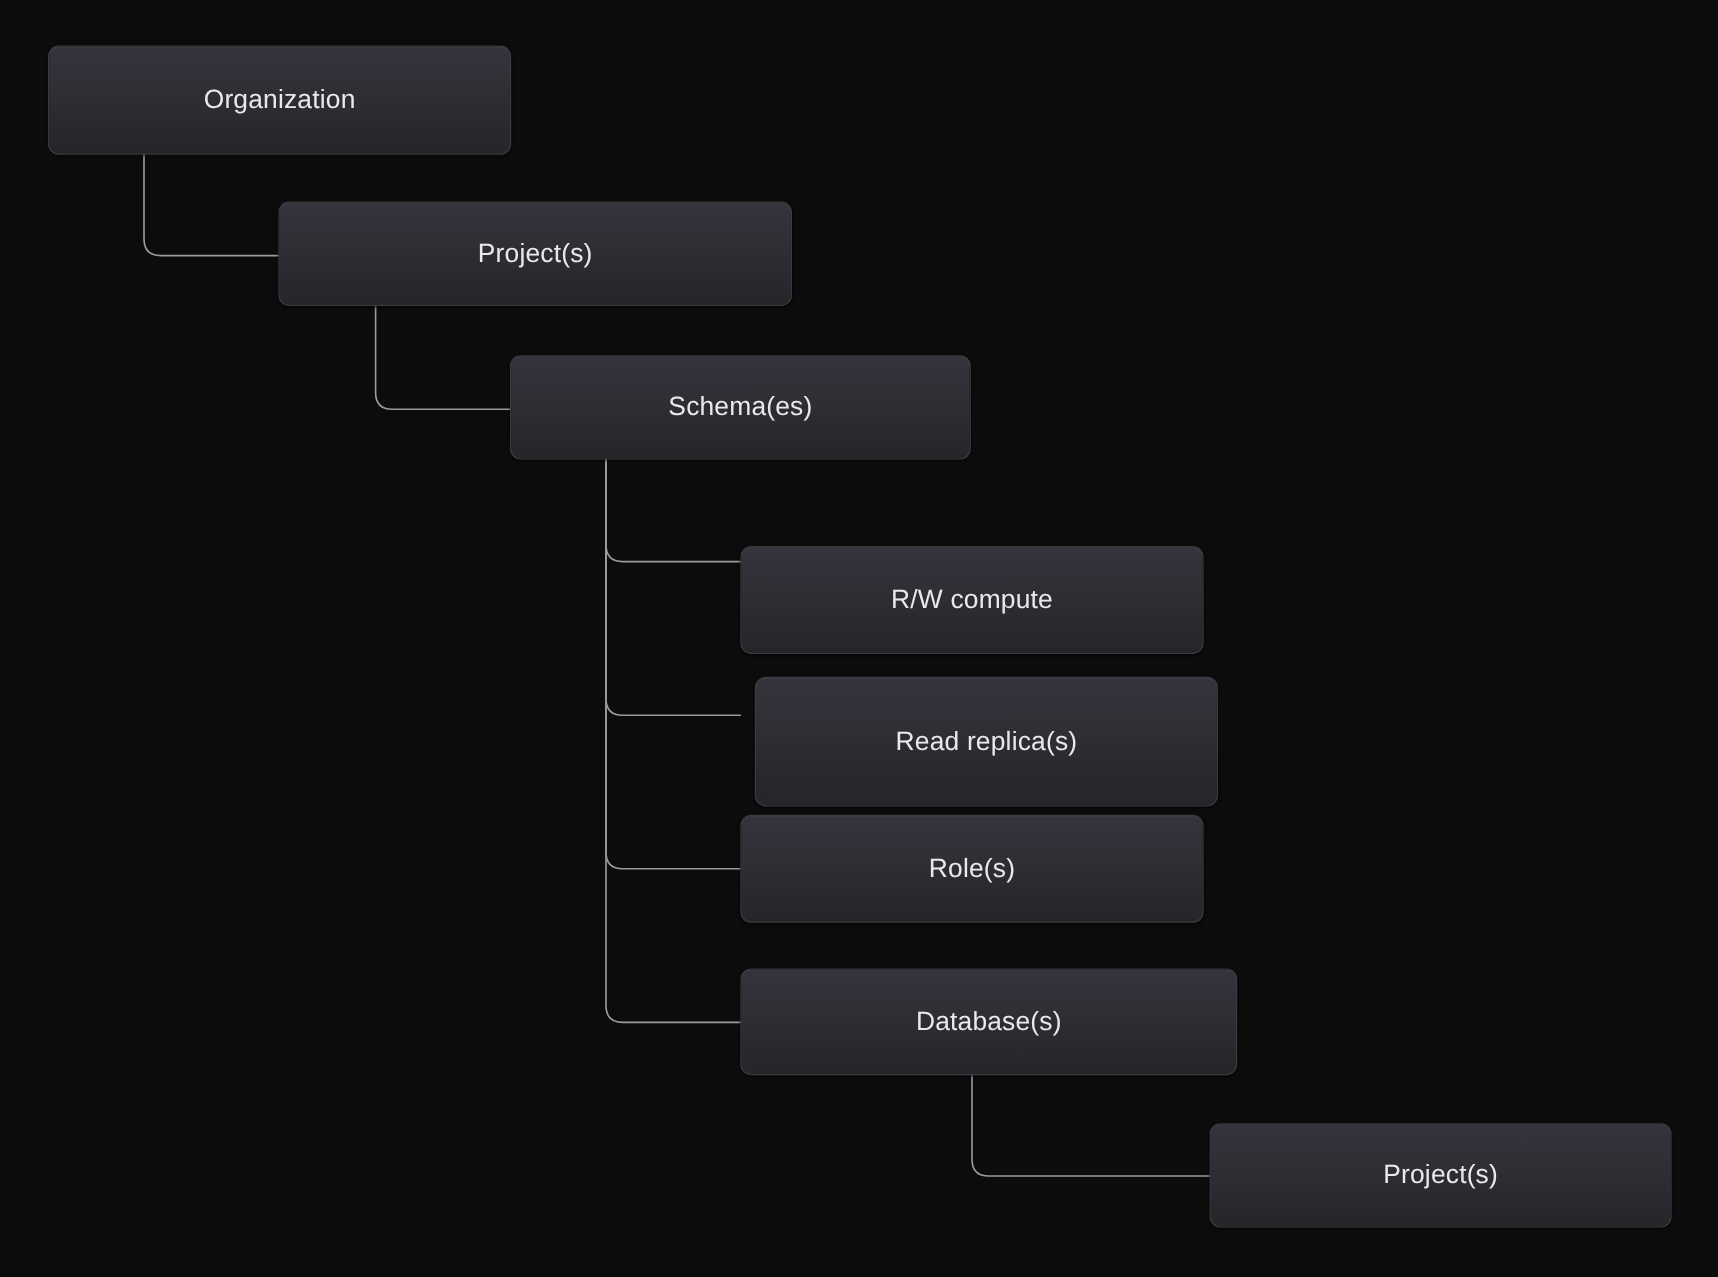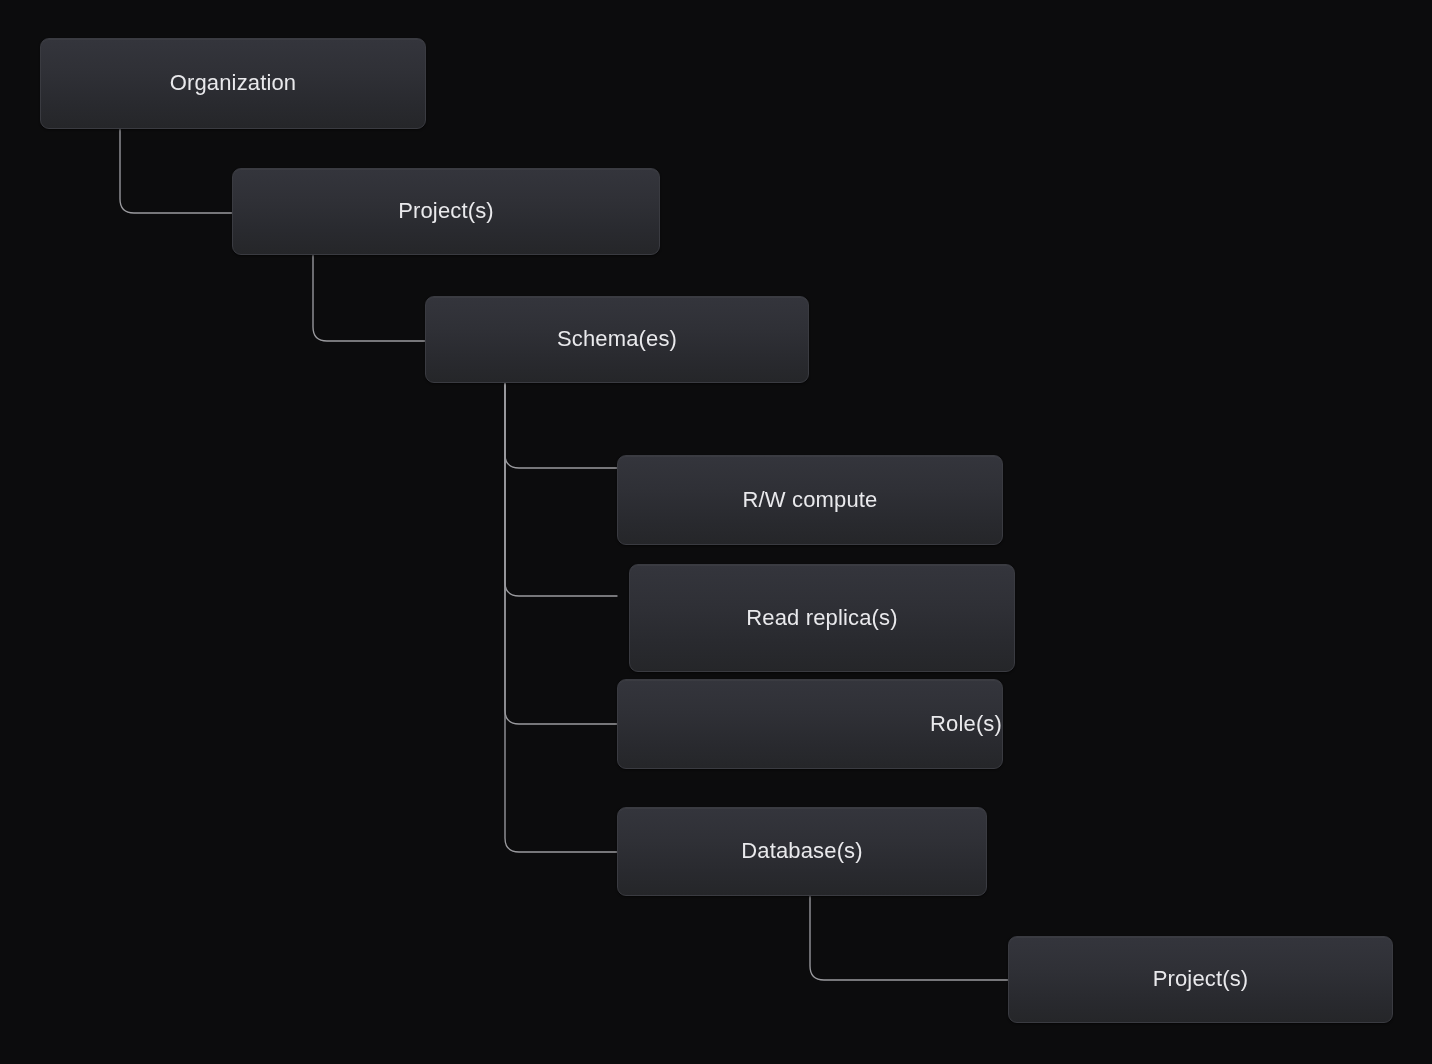--- a/index.html
+++ b/index.html
@@ -82,24 +82,24 @@
       </div>
       <div class="node" style="left: 425px; top: 296px; width: 384px; height: 87px;">
         <span class="node-label">Schema(es)</span>
       </div>
       <div class="node" style="left: 617px; top: 423px; width: 386px; height: 90px; margin-top: 32px;">
         <span class="node-label">R/W compute</span>
       </div>
       <div class="node" style="left: 617px; top: 564px; width: 386px; height: 108px; margin-left: 12px;">
         <span class="node-label">Read replica(s)</span>
       </div>
-      <div class="node" style="left: 617px; top: 679px; width: 386px; height: 90px; justify-content: flex-end;">
+      <div class="node" style="left: 617px; top: 679px; width: 386px; height: 90px;">
         <span class="node-label">Role(s)</span>
       </div>
-      <div class="node" style="left: 617px; top: 807px; width: 370px; height: 89px;">
+      <div class="node" style="left: 617px; top: 807px; width: 414px; height: 89px;">
         <span class="node-label">Database(s)</span>
       </div>
       <div class="node" style="left: 1008px; top: 936px; width: 385px; height: 87px;">
         <span class="node-label">Project(s)</span>
       </div>
     </div>
 
 </div>
 
 </body></html>

